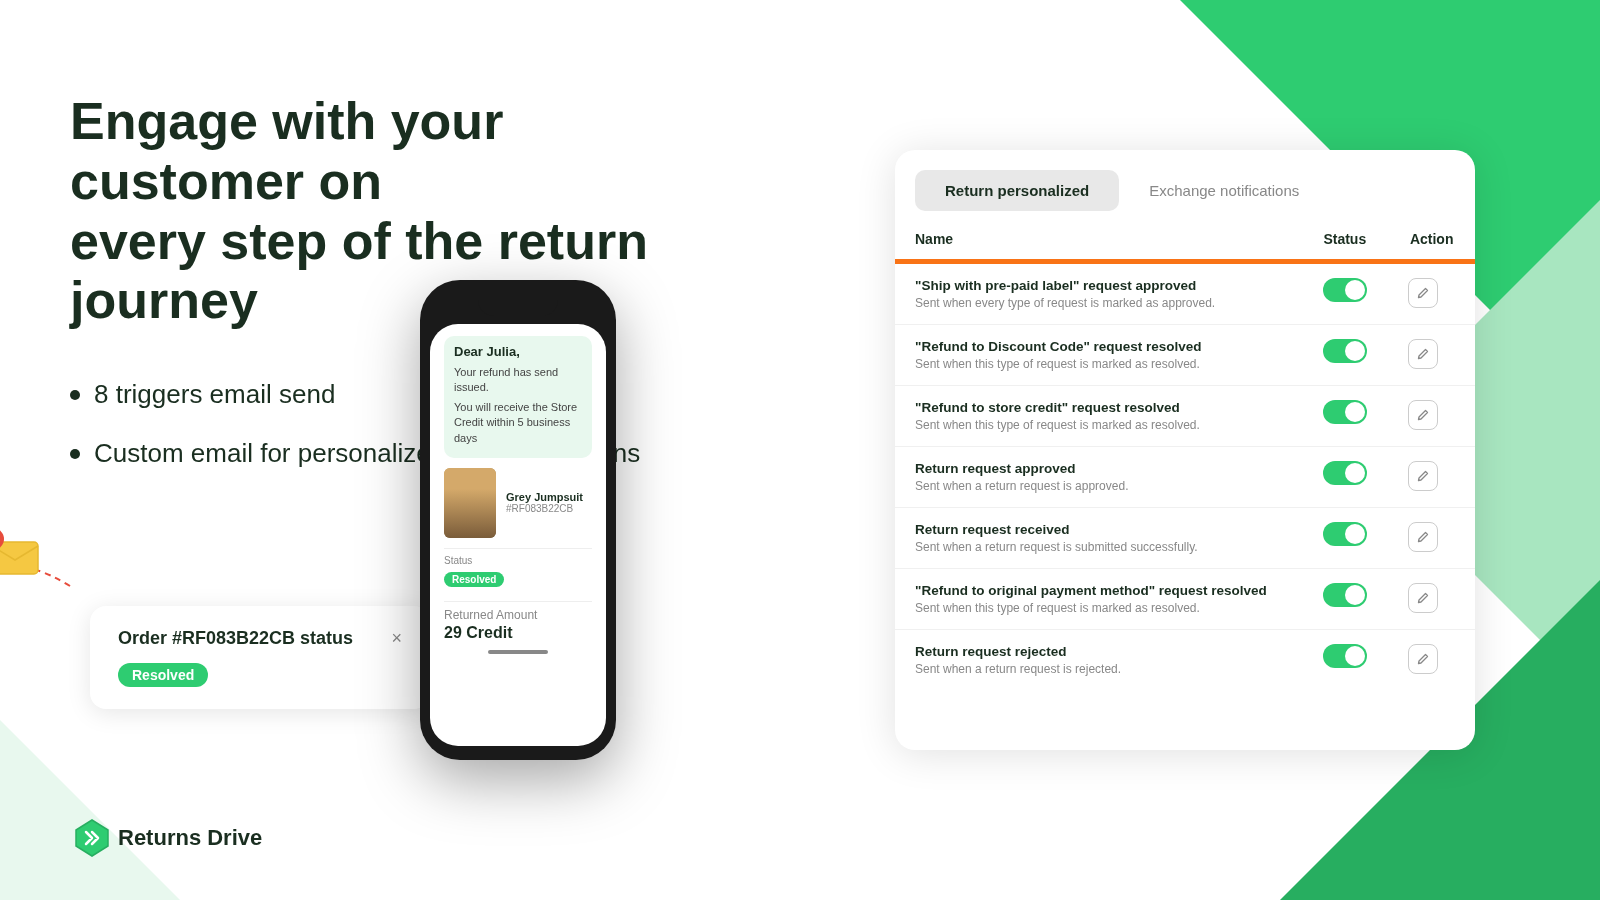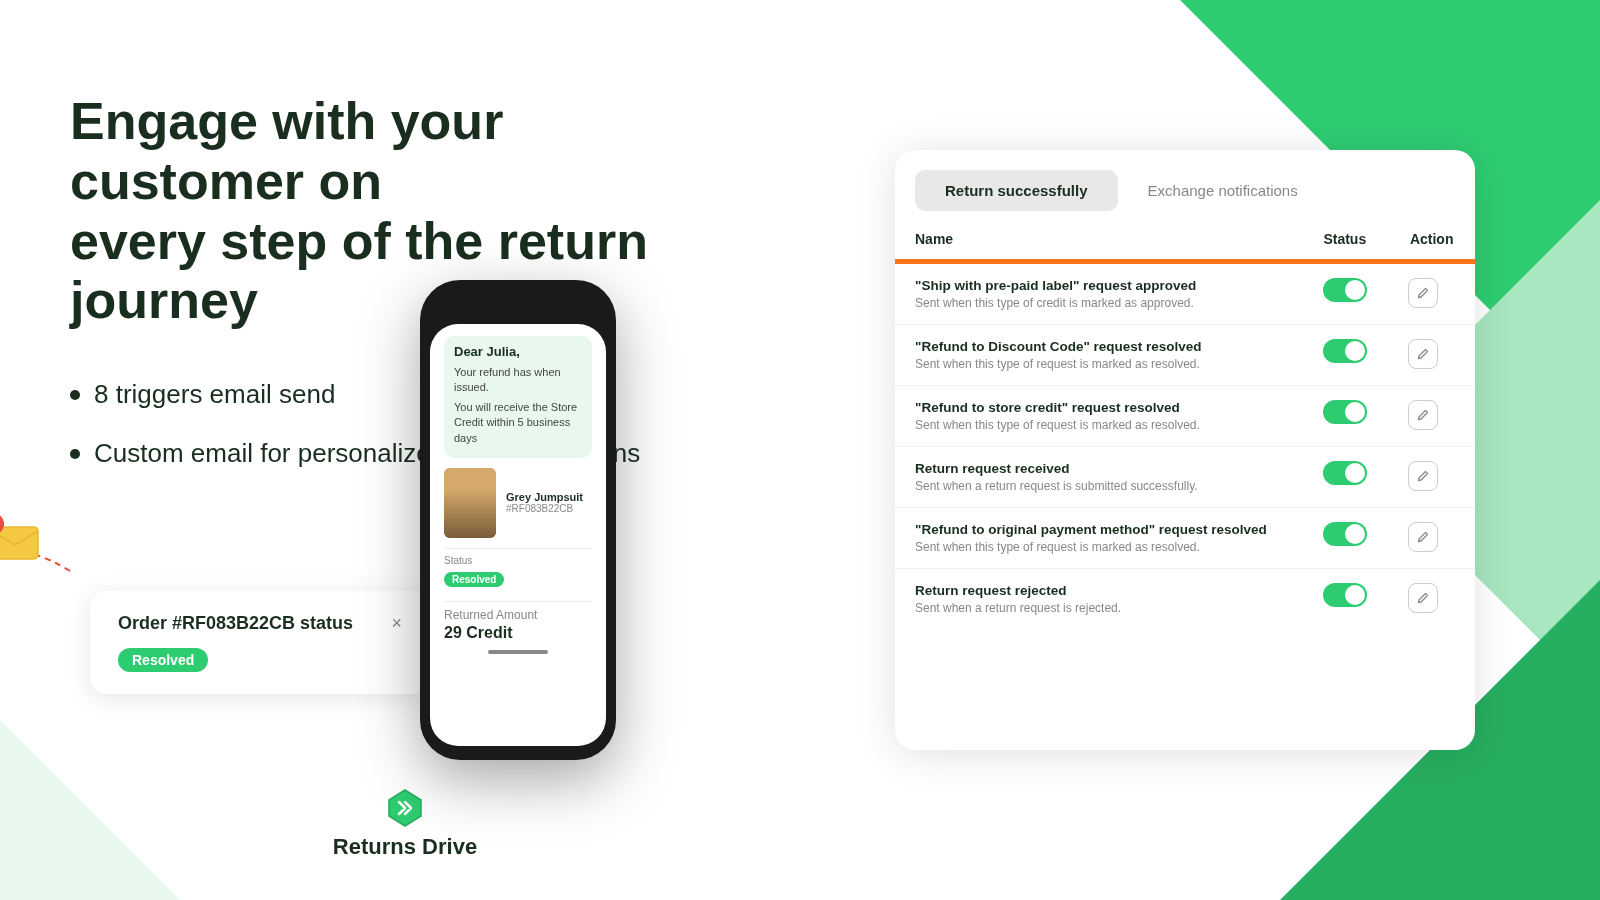--- a/index.html
+++ b/index.html
@@ -135,21 +135,20 @@
       padding: 4px 14px;
       border-radius: 20px;
     }
 
     
     .brand-logo {
       display: flex;
       align-items: center;
       gap: 4px;
       margin-top: 60px;
-      flex-direction: column;
     }
     .brand-icon {
       width: 44px;
       height: 44px;
     }
     .brand-name {
       font-size: 22px;
       font-weight: 700;
       color: #1a2e20;
     }
@@ -489,21 +488,21 @@
         <polygon points="16,44 24,52 28,42" fill="#e74c3c"></polygon>
       </svg>
     </div>
 
     <div class="phone-area">
       <div class="phone-mockup">
         <div class="phone-notch"></div>
         <div class="phone-screen">
           <div class="phone-green-box">
             <div class="phone-greeting">Dear Julia,</div>
-            <div class="phone-message">Your refund has when issued.</div>
+            <div class="phone-message">Your refund has send issued.</div>
             <div class="phone-message">You will receive the Store Credit within 5 business days</div>
           </div>
           <div class="phone-product">
             <div class="phone-product-img">
               <div class="person-silhouette"></div>
             </div>
             <div class="phone-product-info">
               <div class="phone-product-name">Grey Jumpsuit</div>
               <div class="phone-product-id">#RF083B22CB</div>
             </div>
@@ -527,37 +526,37 @@
       </svg>
       <span class="brand-name">Returns Drive</span>
     </div>
 
   </div>
 
   <div class="right-panel">
     <div class="notifications-card">
 
       <div class="notif-tabs">
-        <button class="notif-tab active">Return successfully</button>
+        <button class="notif-tab active">Return personalized</button>
         <button class="notif-tab">Exchange notifications</button>
       </div>
 
       <table class="notif-table">
         <thead>
           <tr>
             <th>Name</th>
             <th>Status</th>
             <th>Action</th>
           </tr>
         </thead>
         <tbody id="notif-table-body">
         <tr>
               <td>
                 <div class="row-title">"Ship with pre-paid label" request approved</div>
-                <div class="row-subtitle">Sent when this type of credit is marked as approved.</div>
+                <div class="row-subtitle">Sent when every type of request is marked as approved.</div>
               </td>
               <td class="td-status"><div class="toggle">
                   <div class="toggle-knob"></div>
                 </div></td>
               <td class="td-action">
                 <div class="edit-icon">
                   <svg width="14" height="14" viewBox="0 0 14 14" fill="none">
     <path d="M9.5 2.5 L11.5 4.5 L5 11 L2.5 11.5 L3 9 L9.5 2.5Z" stroke="#888" stroke-width="1.3" fill="none" stroke-linejoin="round"></path>
   </svg>
                 </div>
@@ -590,65 +589,81 @@
               <td class="td-action">
                 <div class="edit-icon">
                   <svg width="14" height="14" viewBox="0 0 14 14" fill="none">
     <path d="M9.5 2.5 L11.5 4.5 L5 11 L2.5 11.5 L3 9 L9.5 2.5Z" stroke="#888" stroke-width="1.3" fill="none" stroke-linejoin="round"></path>
   </svg>
                 </div>
               </td>
             </tr>
             <tr>
               <td>
-                <div class="row-title">Return request received</div>
-                <div class="row-subtitle">Sent when a return request is submitted successfully.</div>
+                <div class="row-title">Return request approved</div>
+                <div class="row-subtitle">Sent when a return request is approved.</div>
               </td>
               <td class="td-status"><div class="toggle">
                   <div class="toggle-knob"></div>
                 </div></td>
               <td class="td-action">
                 <div class="edit-icon">
                   <svg width="14" height="14" viewBox="0 0 14 14" fill="none">
     <path d="M9.5 2.5 L11.5 4.5 L5 11 L2.5 11.5 L3 9 L9.5 2.5Z" stroke="#888" stroke-width="1.3" fill="none" stroke-linejoin="round"></path>
   </svg>
                 </div>
               </td>
             </tr>
             <tr>
               <td>
-                <div class="row-title">"Refund to original payment method" request resolved</div>
-                <div class="row-subtitle">Sent when this type of request is marked as resolved.</div>
+                <div class="row-title">Return request received</div>
+                <div class="row-subtitle">Sent when a return request is submitted successfully.</div>
               </td>
               <td class="td-status"><div class="toggle">
                   <div class="toggle-knob"></div>
                 </div></td>
               <td class="td-action">
                 <div class="edit-icon">
                   <svg width="14" height="14" viewBox="0 0 14 14" fill="none">
     <path d="M9.5 2.5 L11.5 4.5 L5 11 L2.5 11.5 L3 9 L9.5 2.5Z" stroke="#888" stroke-width="1.3" fill="none" stroke-linejoin="round"></path>
   </svg>
                 </div>
               </td>
             </tr>
             <tr>
               <td>
-                <div class="row-title">Return request rejected</div>
-                <div class="row-subtitle">Sent when a return request is rejected.</div>
+                <div class="row-title">"Refund to original payment method" request resolved</div>
+                <div class="row-subtitle">Sent when this type of request is marked as resolved.</div>
               </td>
               <td class="td-status"><div class="toggle">
                   <div class="toggle-knob"></div>
                 </div></td>
               <td class="td-action">
                 <div class="edit-icon">
                   <svg width="14" height="14" viewBox="0 0 14 14" fill="none">
     <path d="M9.5 2.5 L11.5 4.5 L5 11 L2.5 11.5 L3 9 L9.5 2.5Z" stroke="#888" stroke-width="1.3" fill="none" stroke-linejoin="round"></path>
   </svg>
                 </div>
               </td>
             </tr>
+            <tr>
+              <td>
+                <div class="row-title">Return request rejected</div>
+                <div class="row-subtitle">Sent when a return request is rejected.</div>
+              </td>
+              <td class="td-status"><div class="toggle">
+                  <div class="toggle-knob"></div>
+                </div></td>
+              <td class="td-action">
+                <div class="edit-icon">
+                  <svg width="14" height="14" viewBox="0 0 14 14" fill="none">
+    <path d="M9.5 2.5 L11.5 4.5 L5 11 L2.5 11.5 L3 9 L9.5 2.5Z" stroke="#888" stroke-width="1.3" fill="none" stroke-linejoin="round"></path>
+  </svg>
+                </div>
+              </td>
+            </tr>
           </tbody>
       </table>
 
     </div>
   </div>
 
 </div>
 
 </body></html>

